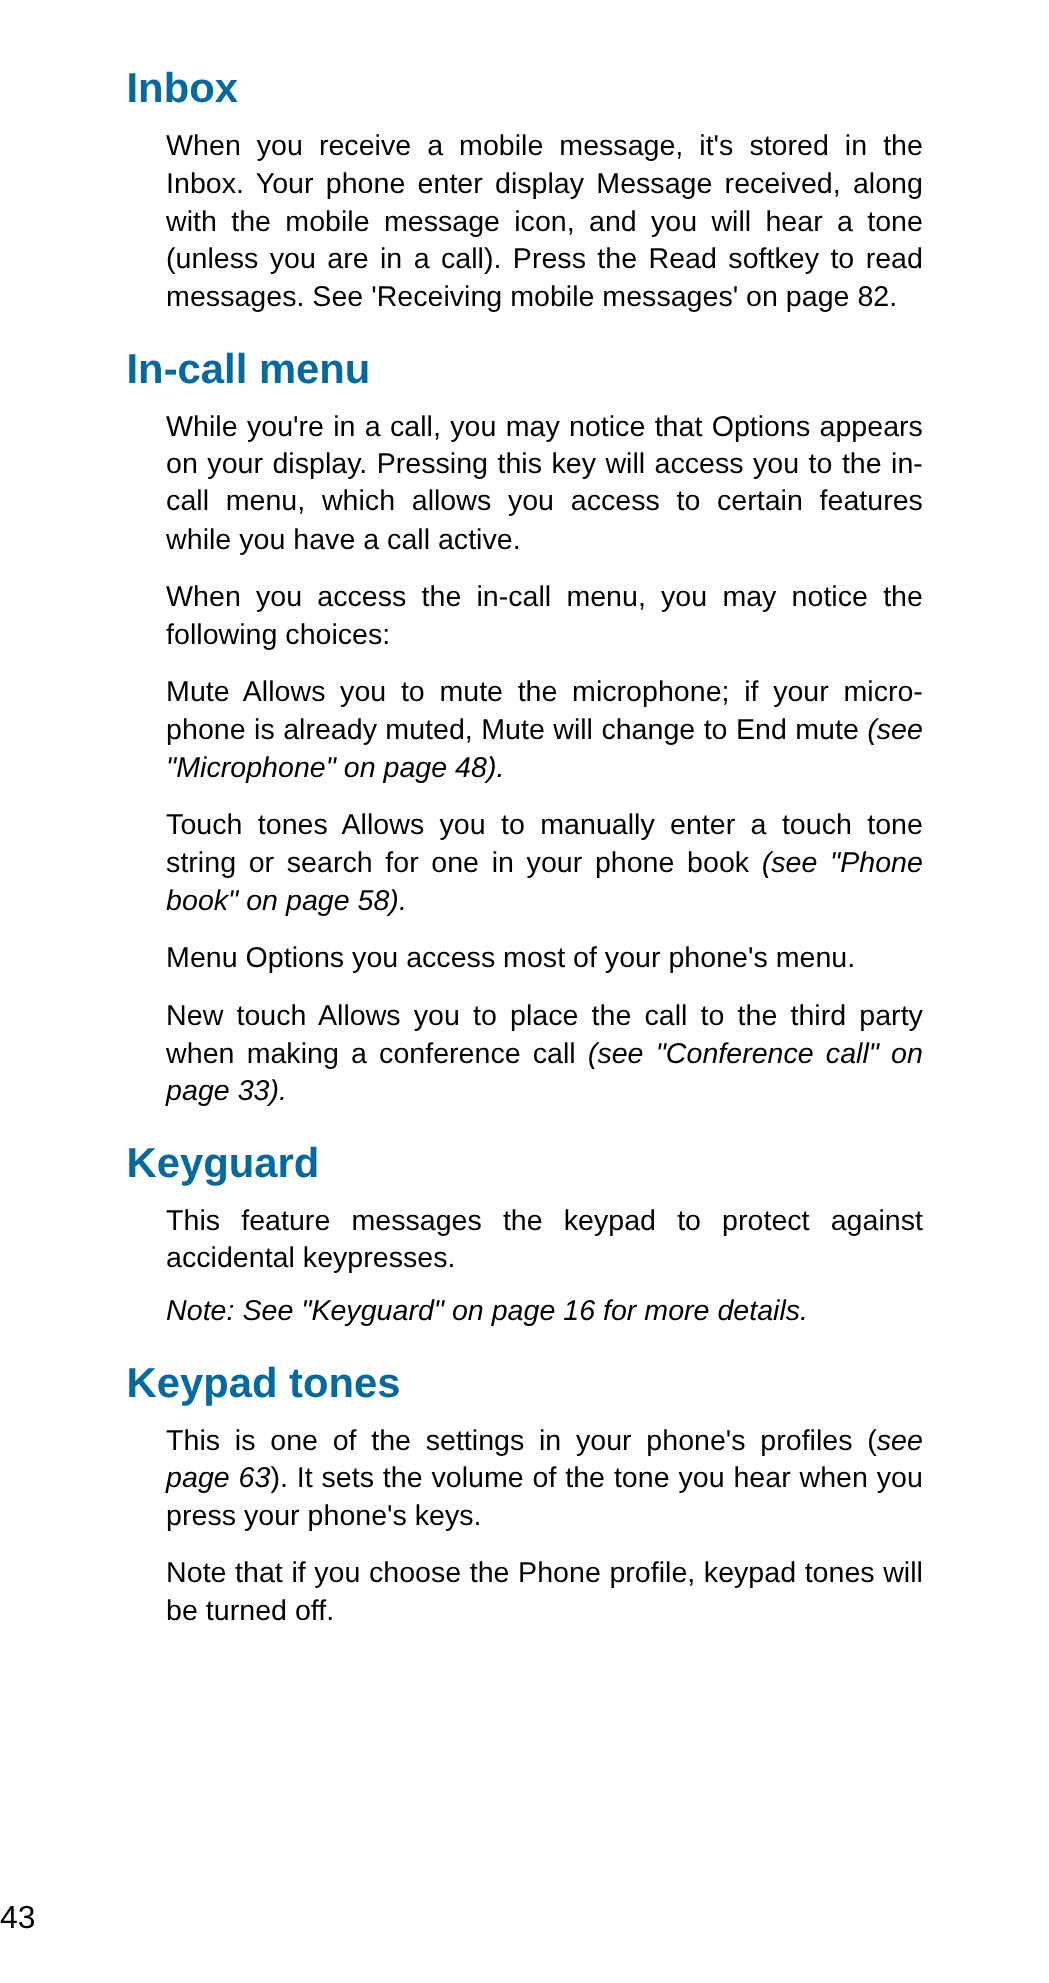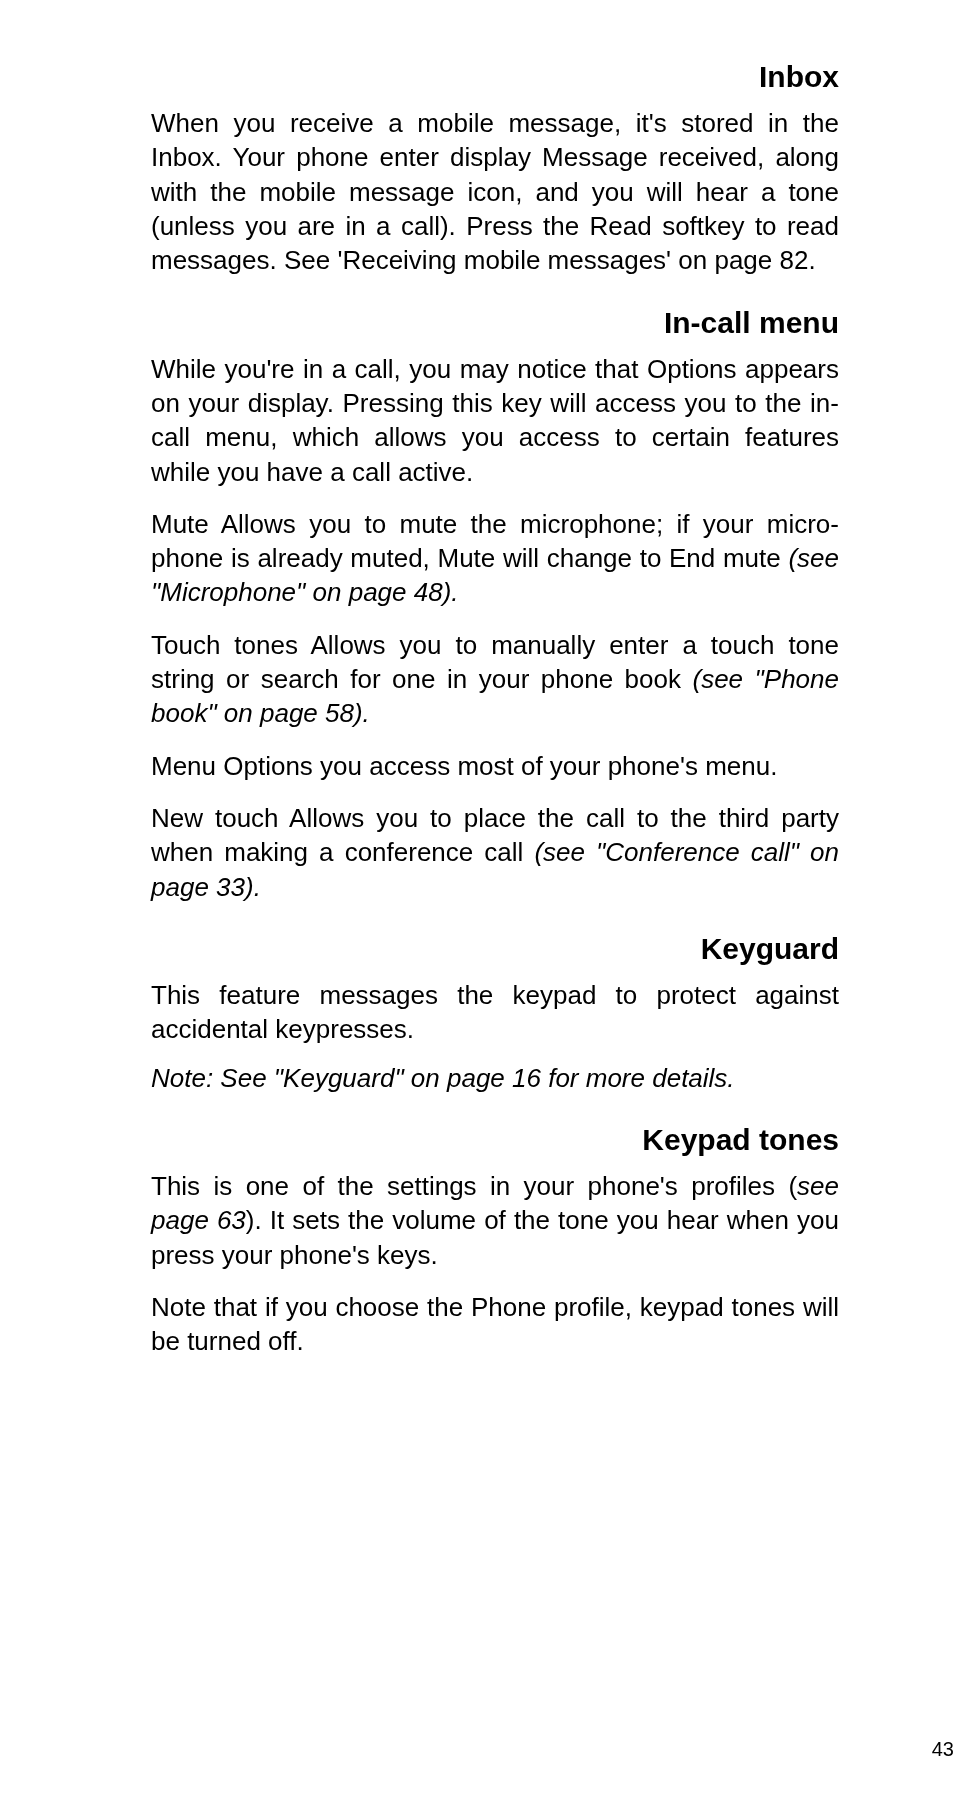--- a/index.html
+++ b/index.html
@@ -10,26 +10,25 @@
     body {
       width: 954px;
       height: 1803px;
       background: #ffffff;
       font-family: Arial, Helvetica, sans-serif;
       color: #000000;
       padding: 60px 115px 40px 115px;
       position: relative;
     }
     .section-heading {
-      color: #000000;
-      font-size: 30px;
+      color: #0369a1;
+      font-size: 38px;
       font-weight: bold;
       margin-top: 28px;
       margin-bottom: 12px;
-      text-align: right;
     }
     .section-heading.first {
       margin-top: 0;
     }
     .body-indent {
       margin-left: 36px;
     }
     .para {
       font-size: 26px;
       line-height: 1.32;
@@ -44,39 +43,40 @@
       font-weight: normal;
     }
     .italic {
       font-style: italic;
     }
     .page-number {
       position: absolute;
       bottom: 42px;
       left: 0;
       right: 0;
-      text-align: right;
-      font-size: 20px;
+      text-align: left;
+      font-size: 29px;
     }
   </style>
 </head>
 <body>
 
 <div class="section-heading first">Inbox</div>
 <div class="body-indent">
   <p class="para">
     <span>When you receive a mobile message, it's stored in the Inbox. Your phone enter display </span><span class="bold">Message received</span><span>, along with the mobile message icon, and you will hear a tone (unless you are in a call). Press the </span><span class="bold">Read</span><span> softkey to read messages. See 'Receiving mobile messages' on page 82.</span>
   </p>
 </div>
 
 <div class="section-heading">In-call menu</div>
 <div class="body-indent">
   <p class="para">
     <span>While you're in a call, you may notice that </span><span class="bold">Options</span><span> appears on your display. Pressing this key will access you to the in-call menu, which allows you access to certain features while you have a call active.</span>
   </p>
+  <p class="para">When you access the in-call menu, you may notice the following choices:</p>
   <p class="para">
     <span class="bold">Mute</span><span> Allows you to mute the microphone; if your micro­phone is already muted, </span><span class="bold">Mute</span><span> will change to </span><span class="bold">End mute</span><span> </span><span class="italic">(see "Microphone" on page 48).</span>
   </p>
   <p class="para">
     <span class="bold">Touch tones</span><span> Allows you to manually enter a touch tone string or search for one in your phone book </span><span class="italic">(see "Phone book" on page 58).</span>
   </p>
   <p class="para">
     <span class="bold">Menu</span><span> Options you access most of your phone's menu.</span>
   </p>
   <p class="para">

